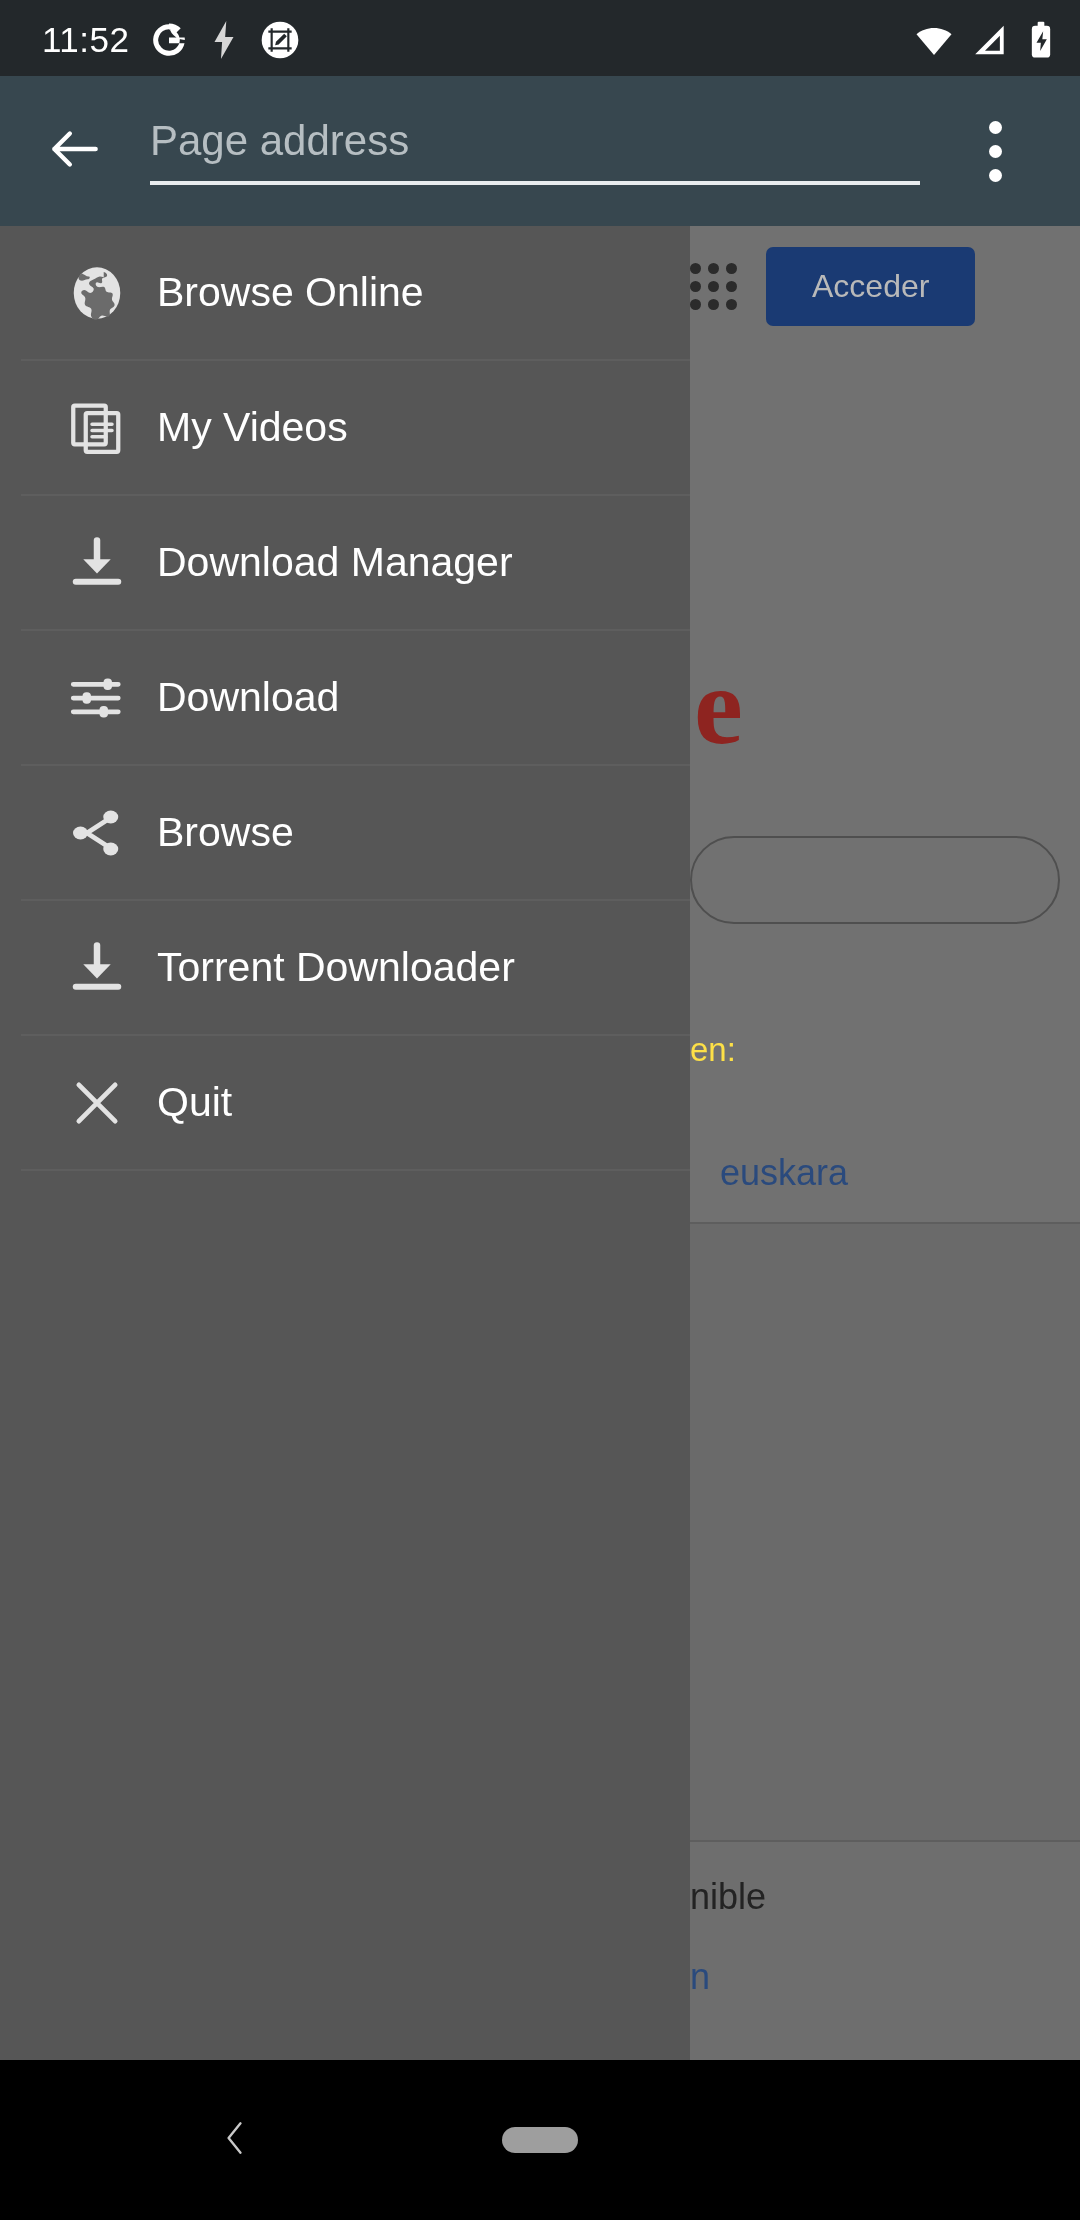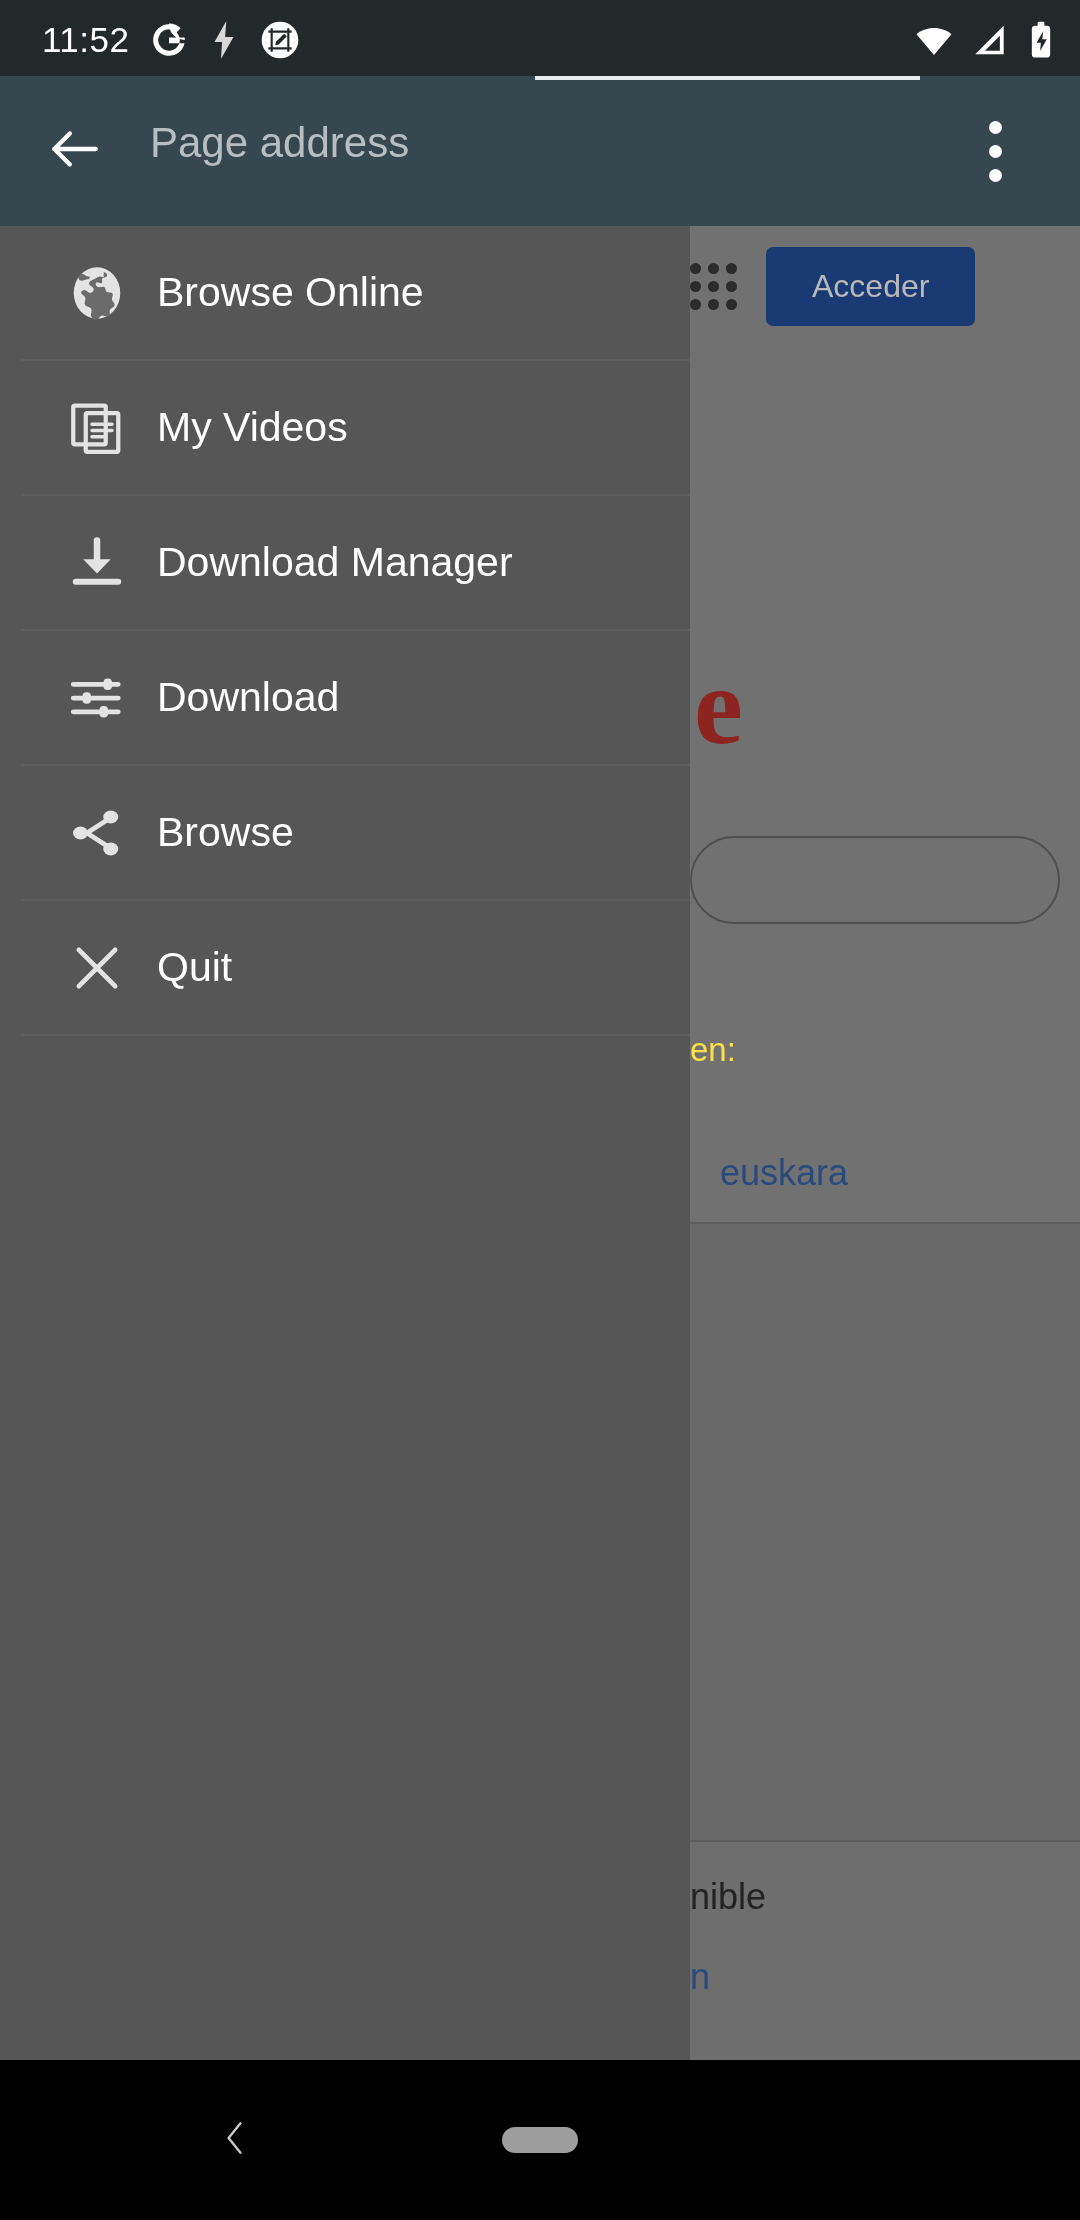--- a/index.html
+++ b/index.html
@@ -108,21 +108,21 @@
   #toolbar {
     position:absolute; left:0; top:76px; width:1080px; height:150px;
     background:#37474f;
     display:flex; align-items:center;
     z-index:40;
   }
   #back-arrow-btn {
     width:150px; height:150px;
     display:flex; align-items:center; justify-content:center;
   }
-  #address-wrap { flex:1; position:relative; height:150px; display:flex; flex-direction:row; justify-content:center; }
+  #address-wrap { flex:1; position:relative; height:150px; display:flex; flex-direction:column; justify-content:center; }
   #address-input {
     background:transparent; border:none; outline:none;
     color:#fff; font-size:42px;
     font-family:"Liberation Sans", sans-serif;
     width:100%; padding:0 0 16px 0;
   }
   #address-input::placeholder { color:#b6bec2; opacity:1; }
   #address-underline {
     width:770px; height:4px; background:#e9edef;
   }
@@ -330,20 +330,30 @@
         <svg width="60" height="60" viewBox="0 0 24 24">
           <path d="M8 12 16.5 6.5M8 12l8.5 5.5" stroke="#e3e3e3" stroke-width="1.9"></path>
           <ellipse cx="17.5" cy="5.6" rx="3" ry="2.6" fill="#e3e3e3"></ellipse>
           <ellipse cx="5.4" cy="12" rx="3" ry="2.6" fill="#e3e3e3"></ellipse>
           <ellipse cx="17.5" cy="18.4" rx="3" ry="2.6" fill="#e3e3e3"></ellipse>
         </svg>
       </span>
       <span class="di-label">Browse</span>
     </div>
 
+    <div class="drawer-item">
+      <span class="di-icon">
+        <svg width="60" height="60" viewBox="0 0 24 24">
+          <path d="M12 3v9" stroke="#e3e3e3" stroke-width="2.6" stroke-linecap="round"></path>
+          <path d="M6.5 10.5 12 16.2l5.5-5.7z" fill="#e3e3e3"></path>
+          <path d="M3.5 19.5h17" stroke="#e3e3e3" stroke-width="2.4" stroke-linecap="round"></path>
+        </svg>
+      </span>
+      <span class="di-label">Torrent Downloader</span>
+    </div>
 
     <div class="drawer-item">
       <span class="di-icon">
         <svg width="58" height="58" viewBox="0 0 24 24">
           <path d="M4.5 4.5 19.5 19.5M19.5 4.5 4.5 19.5" stroke="#e3e3e3" stroke-width="2" stroke-linecap="round"></path>
         </svg>
       </span>
       <span class="di-label">Quit</span>
     </div>
 

